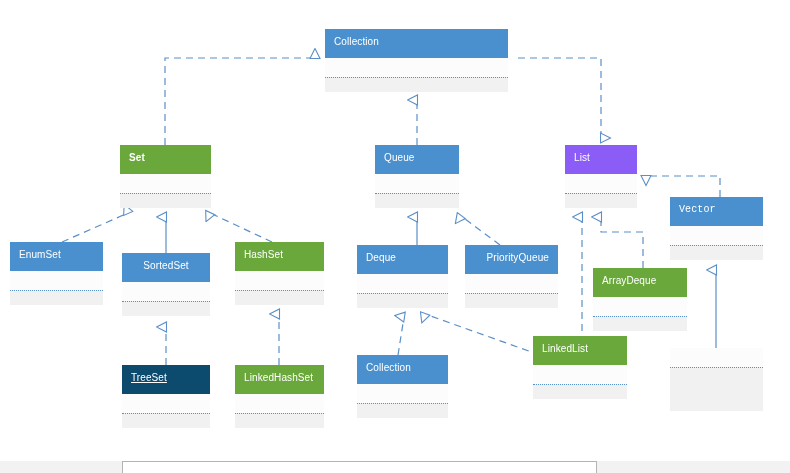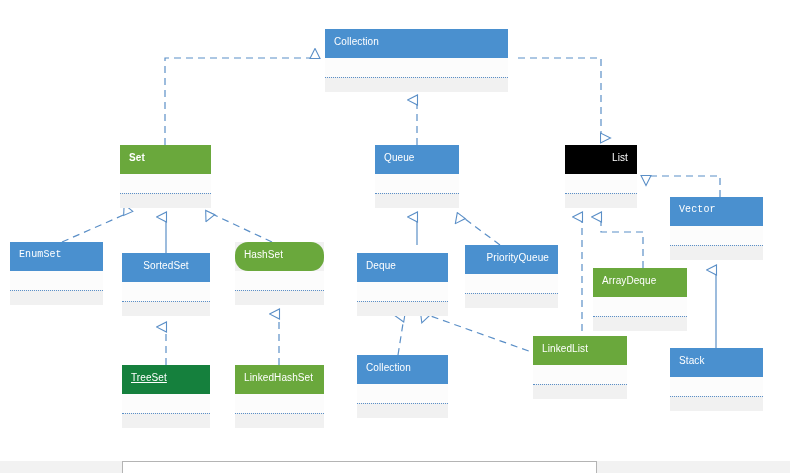--- a/index.html
+++ b/index.html
@@ -119,69 +119,69 @@
         <div class="uml-sep"></div>
         <div class="uml-ops"></div>
       </div>
       <div class="uml-box" style="left: 375px; top: 145px; width: 84px; height: 63px;">
         <div class="uml-head" style="background: rgb(74, 144, 207);">Queue</div>
         <div class="uml-attrs"></div>
         <div class="uml-sep"></div>
         <div class="uml-ops"></div>
       </div>
       <div class="uml-box" style="left: 565px; top: 145px; width: 72px; height: 63px;">
-        <div class="uml-head" style="background: #000000; text-align: right;">List</div>
+        <div class="uml-head" style="background: #8b5cf6;">List</div>
         <div class="uml-attrs"></div>
         <div class="uml-sep"></div>
         <div class="uml-ops"></div>
       </div>
       <div class="uml-box" style="left: 670px; top: 197px; width: 93px; height: 63px;">
         <div class="uml-head" style="background: rgb(74, 144, 207); font-family: Liberation Mono, monospace;">Vector</div>
         <div class="uml-attrs"></div>
         <div class="uml-sep"></div>
         <div class="uml-ops"></div>
       </div>
-      <div class="uml-box" style="left: 10px; top: 242px; width: 93px; height: 63px; font-family: Liberation Mono, monospace;">
+      <div class="uml-box" style="left: 10px; top: 242px; width: 93px; height: 63px;">
         <div class="uml-head" style="background: rgb(74, 144, 207);">EnumSet</div>
         <div class="uml-attrs"></div>
         <div class="uml-sep"></div>
         <div class="uml-ops"></div>
       </div>
       <div class="uml-box" style="left: 122px; top: 253px; width: 88px; height: 63px; text-align: center;">
         <div class="uml-head" style="background: rgb(74, 144, 207);">SortedSet</div>
         <div class="uml-attrs"></div>
         <div class="uml-sep"></div>
         <div class="uml-ops"></div>
       </div>
       <div class="uml-box" style="left: 235px; top: 242px; width: 89px; height: 63px;">
-        <div class="uml-head" style="background: rgb(106, 168, 60); border-radius: 13px;">HashSet</div>
-        <div class="uml-attrs"></div>
-        <div class="uml-sep"></div>
-        <div class="uml-ops"></div>
-      </div>
-      <div class="uml-box" style="left: 357px; top: 245px; width: 91px; height: 63px; margin-top: 8px;">
+        <div class="uml-head" style="background: rgb(106, 168, 60);">HashSet</div>
+        <div class="uml-attrs"></div>
+        <div class="uml-sep"></div>
+        <div class="uml-ops"></div>
+      </div>
+      <div class="uml-box" style="left: 357px; top: 245px; width: 91px; height: 63px;">
         <div class="uml-head" style="background: rgb(74, 144, 207);">Deque</div>
         <div class="uml-attrs"></div>
         <div class="uml-sep"></div>
         <div class="uml-ops"></div>
       </div>
       <div class="uml-box" style="left: 465px; top: 245px; width: 93px; height: 63px;">
         <div class="uml-head" style="background: rgb(74, 144, 207); text-align: right;">PriorityQueue</div>
         <div class="uml-attrs"></div>
         <div class="uml-sep"></div>
         <div class="uml-ops"></div>
       </div>
       <div class="uml-box" style="left: 593px; top: 268px; width: 94px; height: 63px;">
         <div class="uml-head" style="background: rgb(106, 168, 60);">ArrayDeque</div>
         <div class="uml-attrs"></div>
         <div class="uml-sep"></div>
         <div class="uml-ops"></div>
       </div>
       <div class="uml-box" style="left: 122px; top: 365px; width: 88px; height: 63px;">
-        <div class="uml-head" style="background: #15803d; text-decoration: underline;">TreeSet</div>
+        <div class="uml-head" style="background: #0c4a6e; text-decoration: underline;">TreeSet</div>
         <div class="uml-attrs"></div>
         <div class="uml-sep"></div>
         <div class="uml-ops"></div>
       </div>
       <div class="uml-box" style="left: 235px; top: 365px; width: 89px; height: 63px;">
         <div class="uml-head" style="background: rgb(106, 168, 60);">LinkedHashSet</div>
         <div class="uml-attrs"></div>
         <div class="uml-sep"></div>
         <div class="uml-ops"></div>
       </div>
@@ -191,21 +191,20 @@
         <div class="uml-sep"></div>
         <div class="uml-ops"></div>
       </div>
       <div class="uml-box" style="left: 533px; top: 336px; width: 94px; height: 63px;">
         <div class="uml-head" style="background: rgb(106, 168, 60);">LinkedList</div>
         <div class="uml-attrs"></div>
         <div class="uml-sep"></div>
         <div class="uml-ops"></div>
       </div>
       <div class="uml-box" style="left: 670px; top: 348px; width: 93px; height: 63px;">
-        <div class="uml-head" style="background: rgb(74, 144, 207);">Stack</div>
         <div class="uml-attrs"></div>
         <div class="uml-sep"></div>
         <div class="uml-ops"></div>
       </div>
     </div>
 
 </div>
 
 <div id="bottom-strip">
   <div id="bottom-inner"></div>

